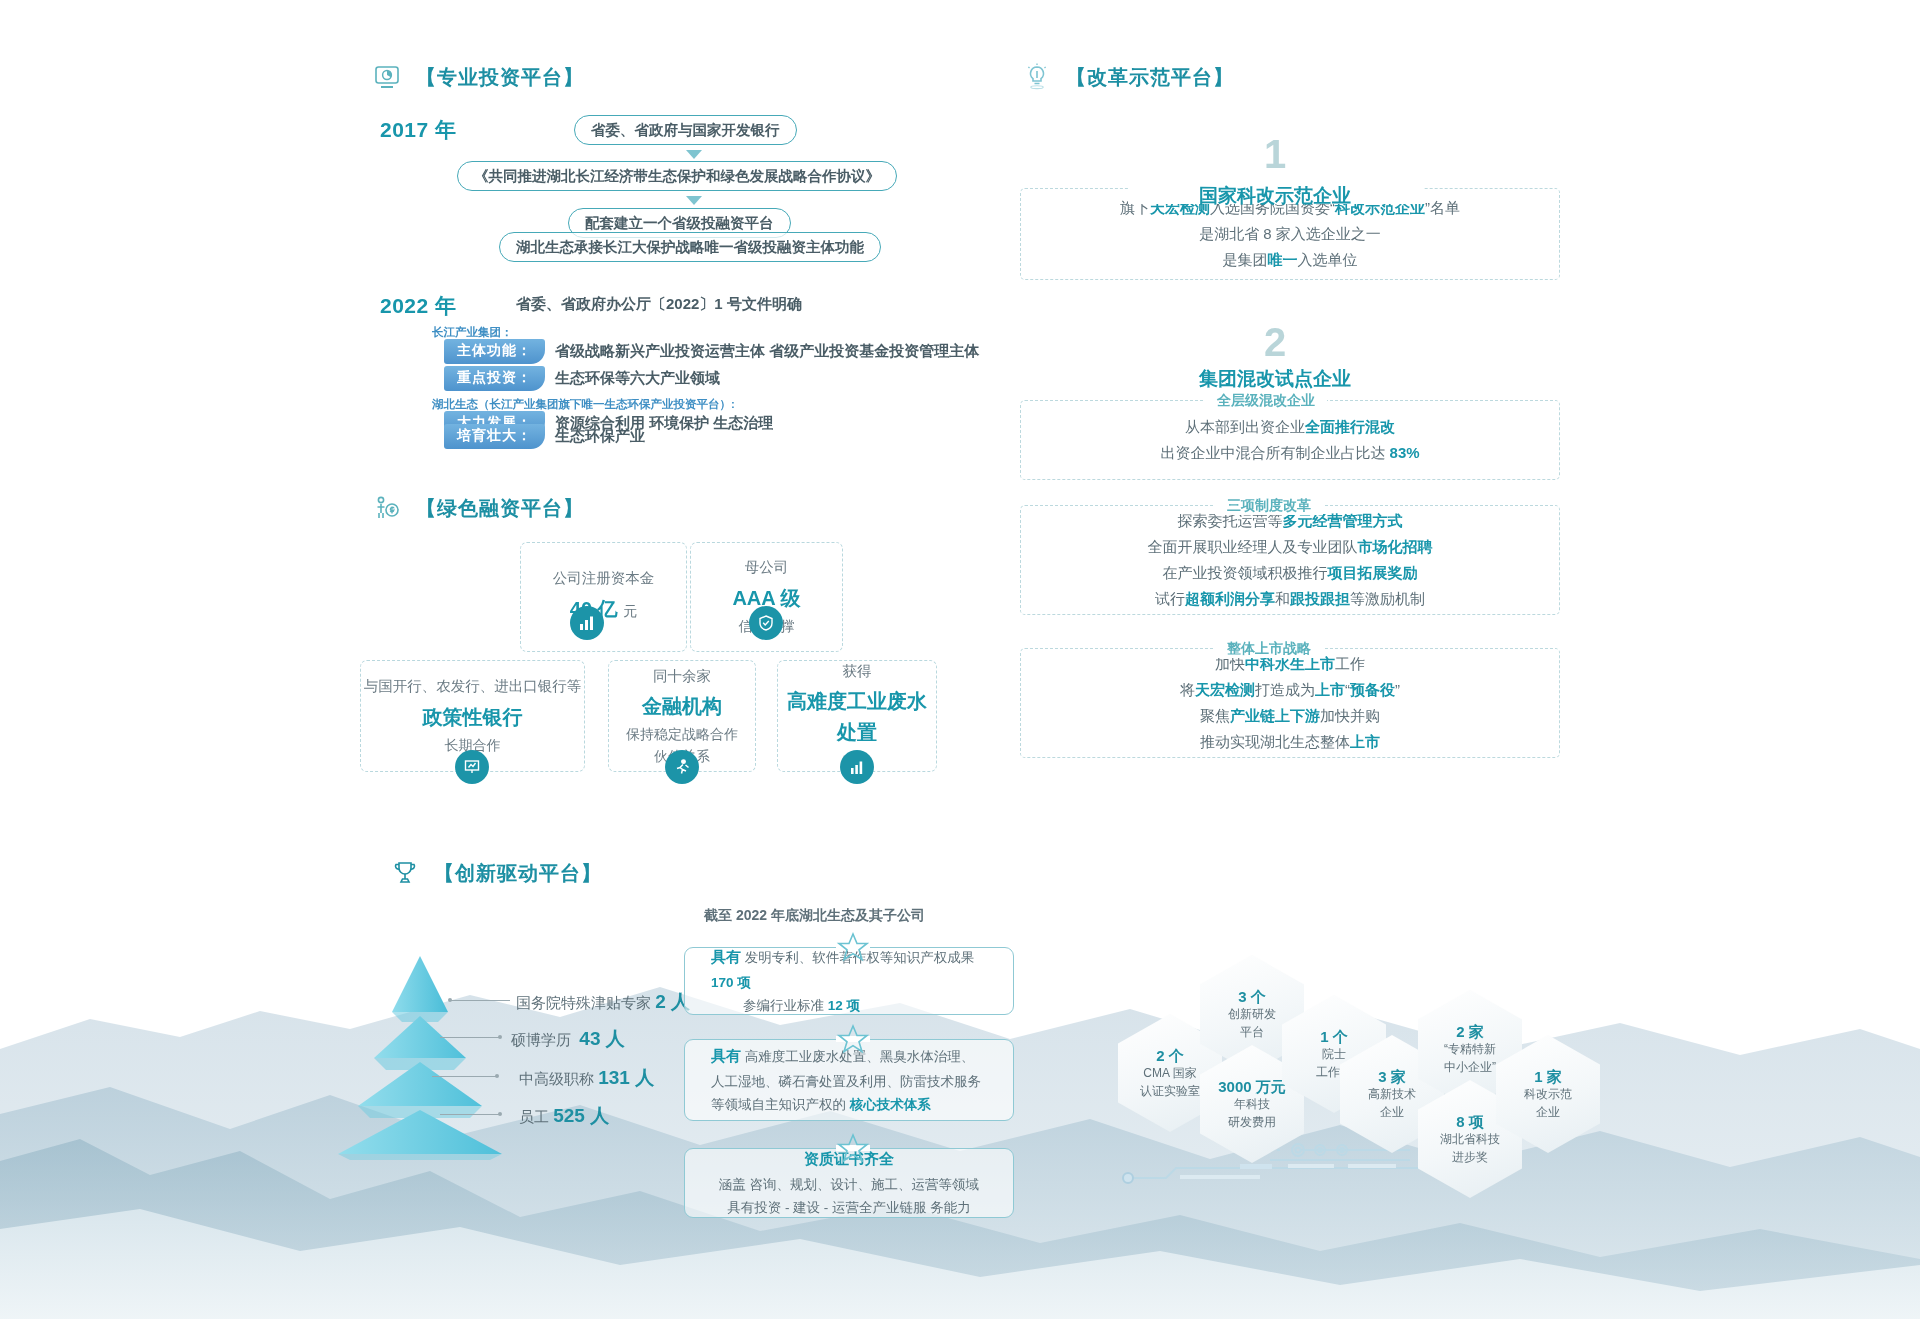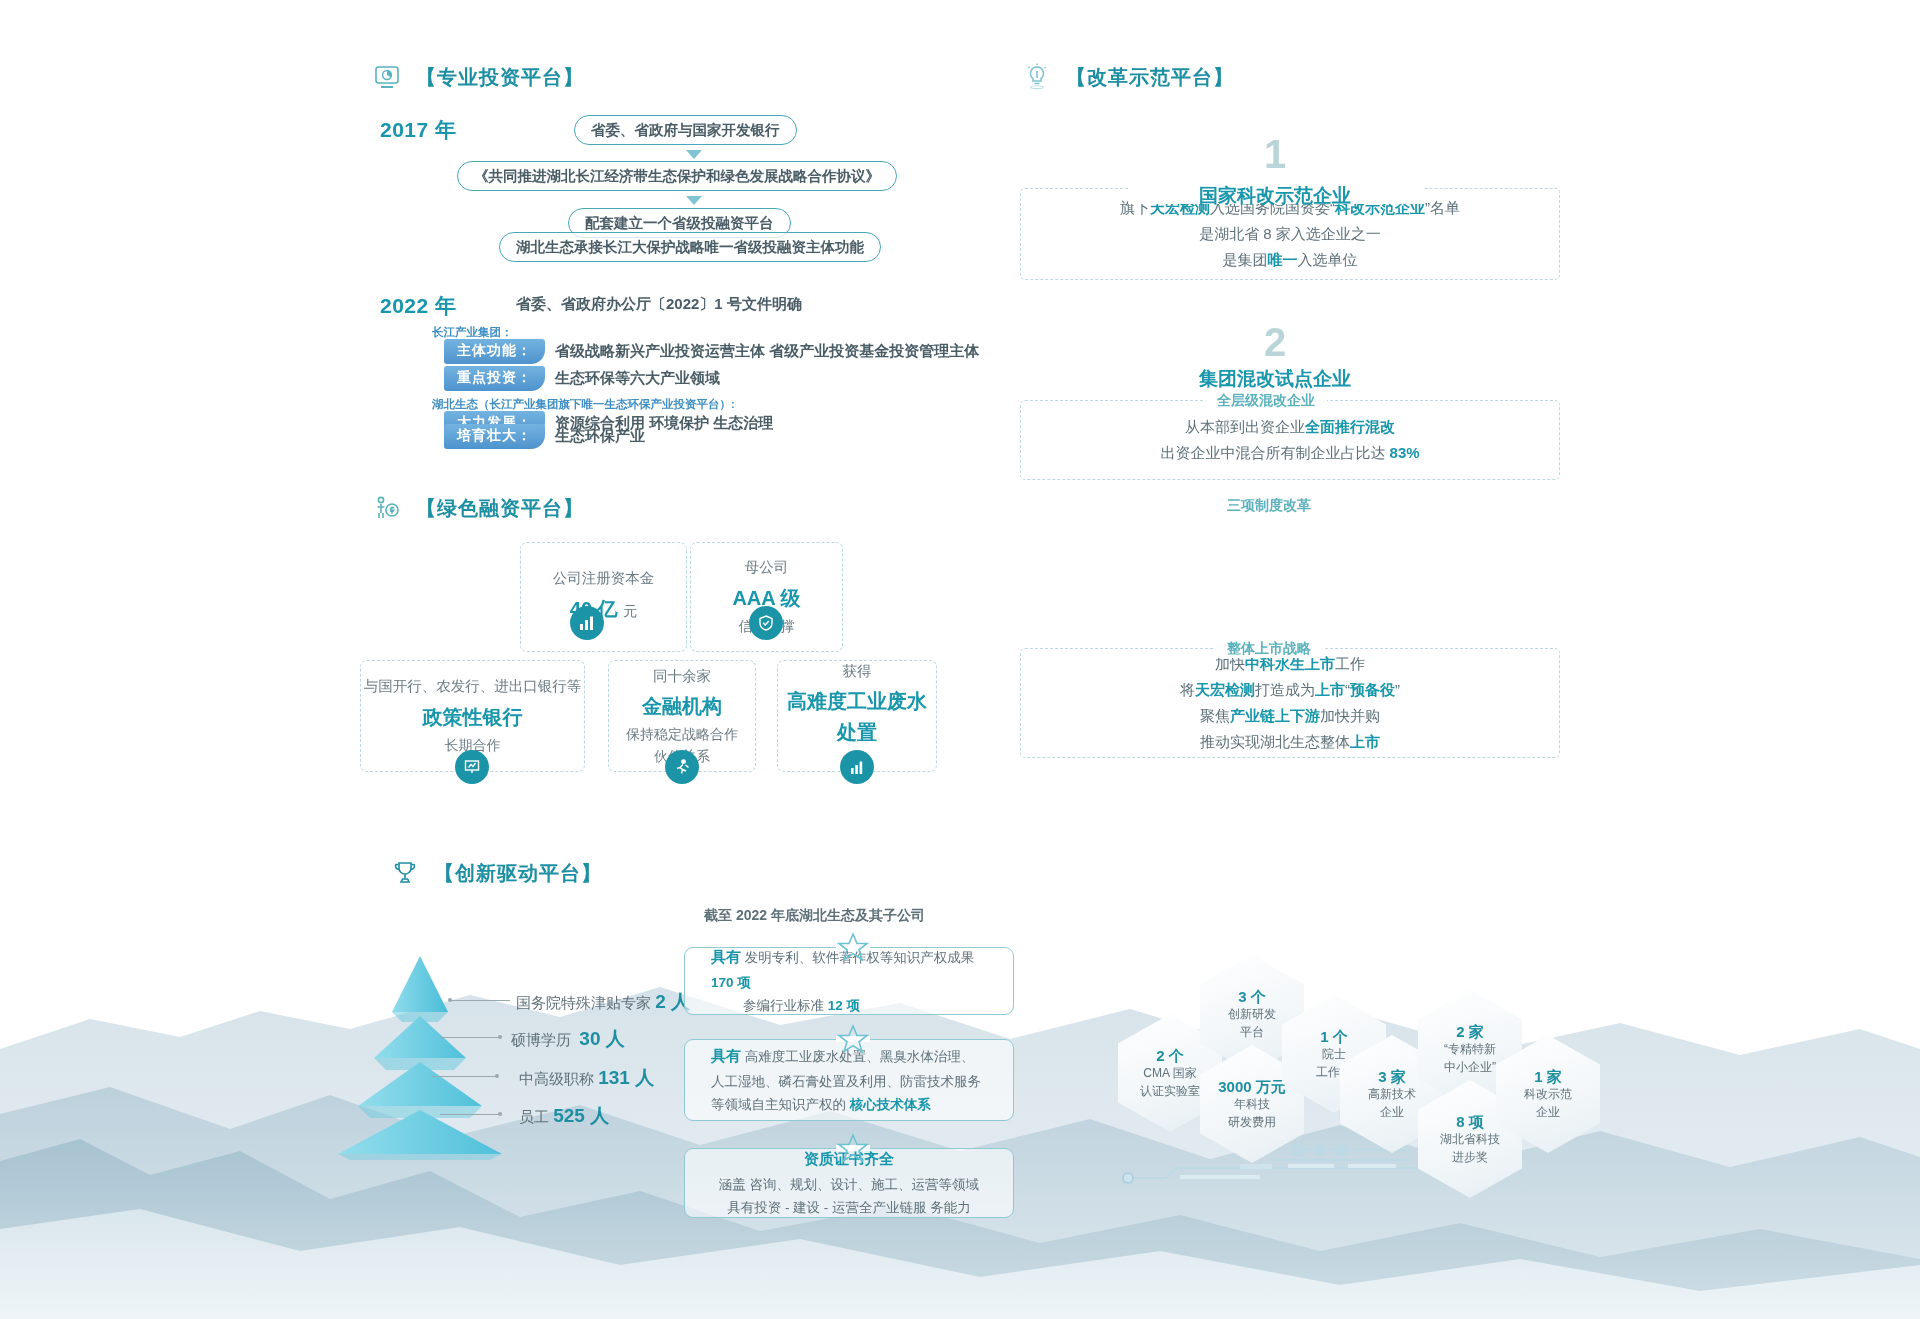--- a/index.html
+++ b/index.html
@@ -292,20 +292,26 @@
 
 <div class="bignum" style="left:1230px; top:320px; width:90px;">2</div>
 <div class="rhead" style="left:1130px; top:366px; width:290px;">集团混改试点企业</div>
 
 <div class="rbox" style="left:1020px; top:400px; width:540px; height:80px;">
   <div class="line">从本部到出资企业<b style="color:#1896ab">全面推行混改</b></div>
   <div class="line">出资企业中混合所有制企业占比达 <b style="color:#1896ab">83%</b></div>
 </div>
 <div class="rcap" style="left:1205px; top:392px;">全层级混改企业</div>
 
+<div class="rbox" style="left:1020px; top:505px; width:540px; height:110px;">
+  <div class="line">探索委托运营等<b style="color:#1896ab">多元经营管理方式</b></div>
+  <div class="line">全面开展职业经理人及专业团队<b style="color:#1896ab">市场化招聘</b></div>
+  <div class="line">在产业投资领域积极推行<b style="color:#1896ab">项目拓展奖励</b></div>
+  <div class="line">试行<b style="color:#1896ab">超额利润分享</b>和<b style="color:#1896ab">跟投跟担</b>等激励机制</div>
+</div>
 <div class="rcap" style="left:1215px; top:497px;">三项制度改革</div>
 
 <div class="rbox" style="left:1020px; top:648px; width:540px; height:110px;">
   <div class="line">加快<b style="color:#1896ab">中科水生<b style="color:#1896ab">上市</b></b>工作</div>
   <div class="line">将<b style="color:#1896ab">天宏检测</b>打造成为<b style="color:#1896ab">上市</b>“<b style="color:#1896ab">预备役</b>”</div>
   <div class="line">聚焦<b style="color:#1896ab">产业链上下游</b>加快并购</div>
   <div class="line">推动实现湖北生态整体<b style="color:#1896ab">上市</b></div>
 </div>
 <div class="rcap" style="left:1215px; top:640px;">整体上市战略</div>
 
@@ -349,21 +355,21 @@
 
 <div class="leadline" style="left:450px; top:1000px; width:60px;"></div>
 <div class="leaddot" style="left:448px; top:998px;"></div>
 <div class="pyrlabel" style="left:516px; top:989px;">
   <span>国务院特殊津贴专家</span> <span class="n">2 人</span>
 </div>
 
 <div class="leadline" style="left:440px; top:1037px; width:60px;"></div>
 <div class="leaddot" style="left:498px; top:1035px;"></div>
 <div class="pyrlabel" style="left:511px; top:1026px;">
-  <span>硕博学历</span> &nbsp;<span class="n">30 人</span>
+  <span>硕博学历</span> &nbsp;<span class="n">43 人</span>
 </div>
 
 <div class="leadline" style="left:432px; top:1076px; width:65px;"></div>
 <div class="leaddot" style="left:495px; top:1074px;"></div>
 <div class="pyrlabel" style="left:519px; top:1065px;">
   <span>中高级职称</span> <span class="n">131 人</span>
 </div>
 
 <div class="leadline" style="left:440px; top:1114px; width:60px;"></div>
 <div class="leaddot" style="left:498px; top:1112px;"></div>

